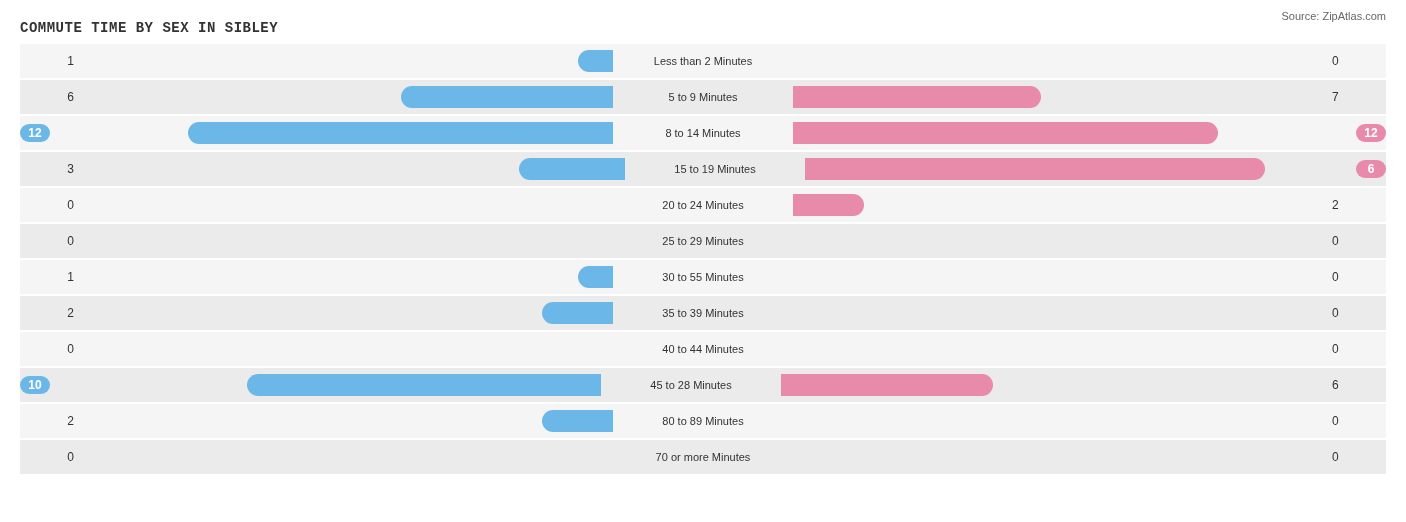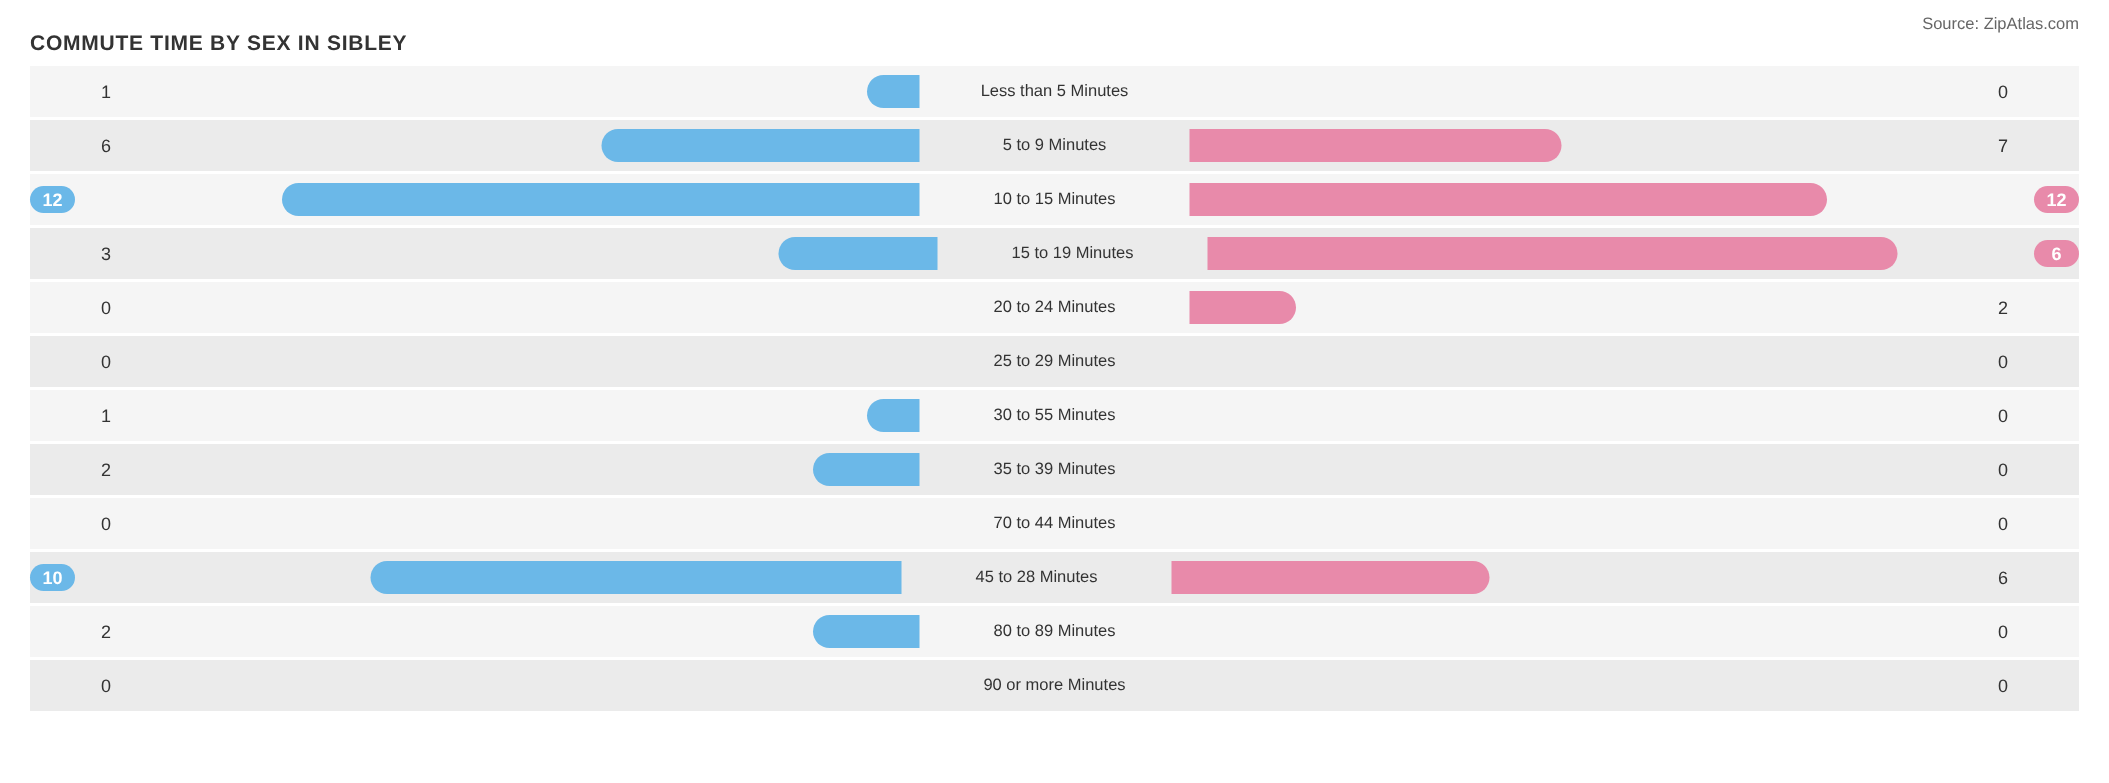--- a/index.html
+++ b/index.html
@@ -17,20 +17,21 @@
       padding: 20px 20px 40px 20px;
       position: relative;
     }
     .title {
       font-size: 14px;
       font-weight: bold;
       color: #333;
       margin-bottom: 8px;
       text-transform: uppercase;
       letter-spacing: 0.5px;
+      font-family: Liberation Mono, monospace;
     }
     .source {
       position: absolute;
       top: 10px;
       right: 20px;
       font-size: 11px;
       color: #666;
     }
     .chart-area {
       position: relative;
@@ -186,21 +187,21 @@
   <div class="title">COMMUTE TIME BY SEX IN SIBLEY</div>
   <div class="source">Source: ZipAtlas.com</div>
 
   <div class="chart-area" id="chart-area">
   <div class="row">
     <span class="left-value">1</span>
     <div class="bars-center">
       <div class="left-bar-wrap">
         <div class="bar-blue" style="width:35px;"></div>
       </div>
-      <div class="label-center">Less than 5 Minutes</div>
+      <div class="label-center">Less than 2 Minutes</div>
       <div class="right-bar-wrap">
         <div class="bar-pink full" style="width:0px;"></div>
       </div>
     </div>
     <span class="right-value">0</span>
   </div>
       <div class="row">
     <span class="left-value">6</span>
     <div class="bars-center">
       <div class="left-bar-wrap">
@@ -212,21 +213,21 @@
       </div>
     </div>
     <span class="right-value">7</span>
   </div>
       <div class="row">
     <span class="left-value highlight">12</span>
     <div class="bars-center">
       <div class="left-bar-wrap">
         <div class="bar-blue" style="width:425px;"></div>
       </div>
-      <div class="label-center">10 to 15 Minutes</div>
+      <div class="label-center">8 to 14 Minutes</div>
       <div class="right-bar-wrap">
         <div class="bar-pink" style="width:425px;"></div>
       </div>
     </div>
     <span class="right-value highlight">12</span>
   </div>
       <div class="row">
     <span class="left-value">3</span>
     <div class="bars-center">
       <div class="left-bar-wrap">
@@ -290,21 +291,21 @@
       </div>
     </div>
     <span class="right-value">0</span>
   </div>
       <div class="row">
     <span class="left-value">0</span>
     <div class="bars-center">
       <div class="left-bar-wrap">
         <div class="bar-blue full" style="width:0px;"></div>
       </div>
-      <div class="label-center">70 to 44 Minutes</div>
+      <div class="label-center">40 to 44 Minutes</div>
       <div class="right-bar-wrap">
         <div class="bar-pink full" style="width:0px;"></div>
       </div>
     </div>
     <span class="right-value">0</span>
   </div>
       <div class="row">
     <span class="left-value highlight">10</span>
     <div class="bars-center">
       <div class="left-bar-wrap">
@@ -329,21 +330,21 @@
       </div>
     </div>
     <span class="right-value">0</span>
   </div>
       <div class="row">
     <span class="left-value">0</span>
     <div class="bars-center">
       <div class="left-bar-wrap">
         <div class="bar-blue full" style="width:0px;"></div>
       </div>
-      <div class="label-center">90 or more Minutes</div>
+      <div class="label-center">70 or more Minutes</div>
       <div class="right-bar-wrap">
         <div class="bar-pink full" style="width:0px;"></div>
       </div>
     </div>
     <span class="right-value">0</span>
   </div>
     </div>
 
   <div class="axis-row">
     <div class="axis-left">15</div>

